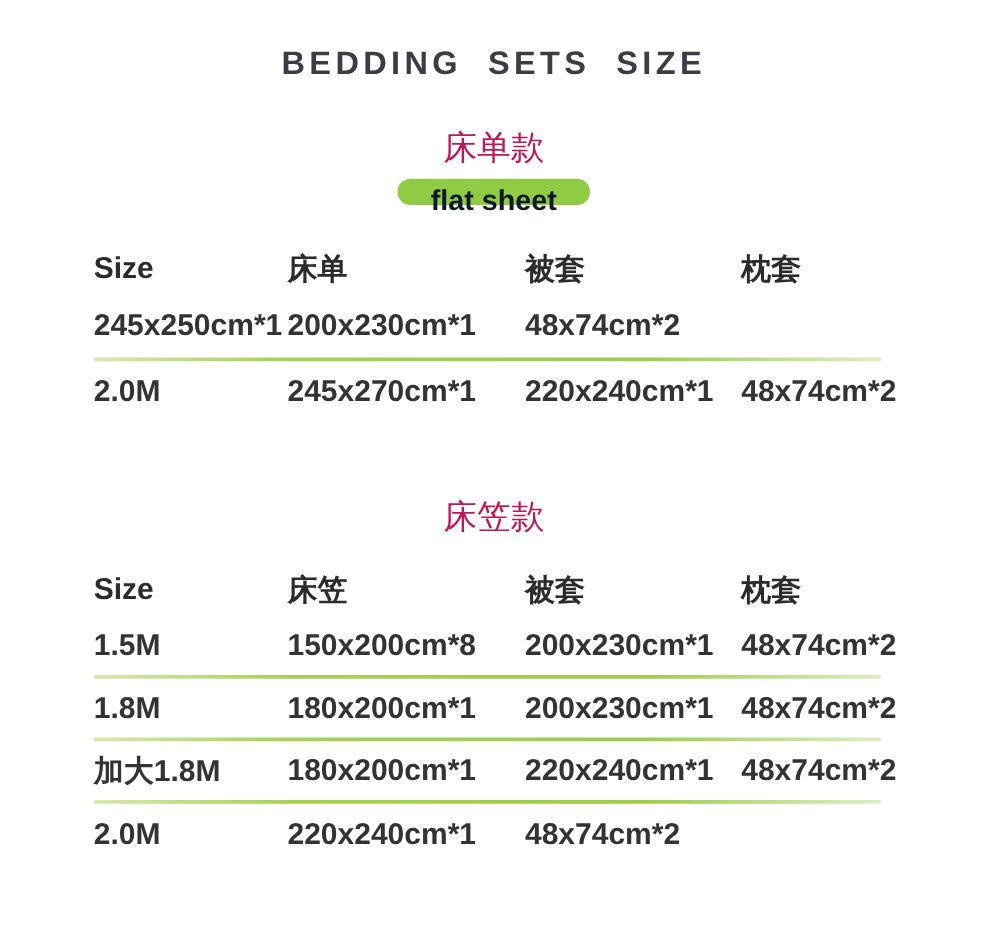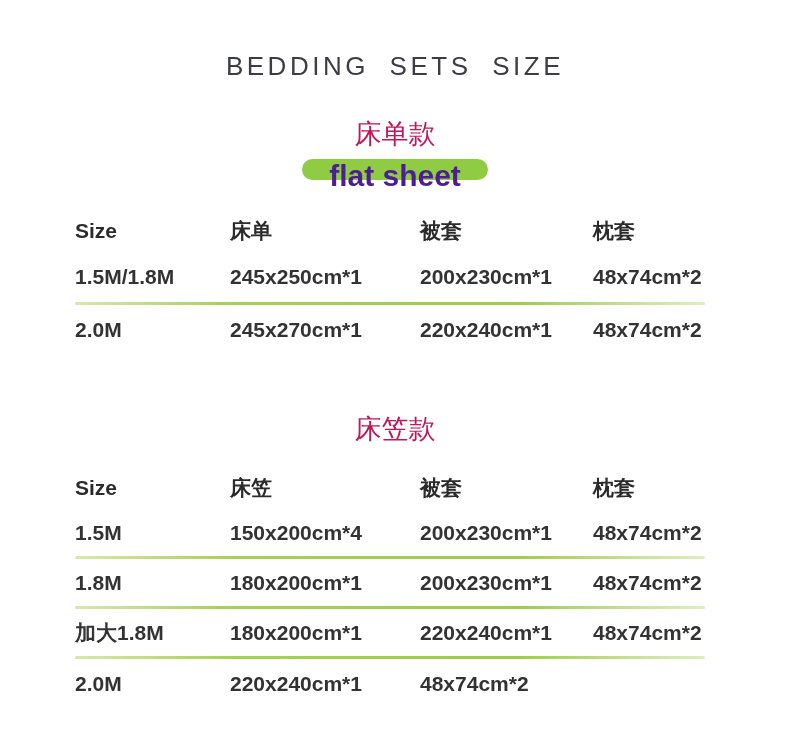--- a/index.html
+++ b/index.html
@@ -8,25 +8,25 @@
     background: #ffffff;
   }
   body {
     width: 790px;
     height: 746px;
     overflow: hidden;
     font-family: "Liberation Sans", "DejaVu Sans", sans-serif;
   }
   .page-title {
     margin: 0;
-    padding-top: 52px;
+    padding-top: 36px;
     text-align: center;
     font-size: 26px;
     line-height: 28px;
-    font-weight: 400;
+    font-weight: 700;
     letter-spacing: 3.5px;
     word-spacing: 10px;
     color: #3c3c46;
   }
   .cn-heading {
     margin: 0;
     text-align: center;
     font-size: 27px;
     line-height: 30px;
     font-weight: 400;
@@ -40,35 +40,35 @@
     height: 34px;
   }
   .sec2 .badge-row { margin-top: 9px; }
   .badge {
     display: inline-block;
     height: 21px;
     line-height: 34px;
     padding: 0 27px;
     border-radius: 17px;
     background: #8fcc43;
-    color: #4c1d95;
-    font-size: 30px;
+    color: #0f172a;
+    font-size: 23px;
     font-weight: 700;
   }
   .size-table {
     margin: 17px 0 0 75px;
     width: 655px;
   }
   .sec2 .size-table { margin-top: 23px; }
   .trow {
     display: grid;
     grid-template-columns: 155px 190px 173px 137px;
     align-items: center;
     height: 50px;
-    font-size: 21px;
+    font-size: 24px;
     font-weight: 700;
     color: #333333;
     white-space: nowrap;
   }
   .trow.thead { height: 42px; color: #2b2b2b; }
   .t2 .trow { height: 47px; }
   .t2 .trow.thead { height: 42px; }
   .t2 .trow:last-child { height: 50px; }
   .divider {
     height: 3px;
@@ -91,21 +91,20 @@
       <span class="badge">flat sheet</span>
     </div>
     <div class="size-table t1">
       <div class="trow thead">
         <div class="cell">Size</div>
         <div class="cell">床单</div>
         <div class="cell">被套</div>
         <div class="cell">枕套</div>
       </div>
       <div class="trow">
-        <div class="cell">1.5M/1.8M</div>
         <div class="cell">245x250cm*1</div>
         <div class="cell">200x230cm*1</div>
         <div class="cell">48x74cm*2</div>
       </div>
       <div class="divider"></div>
       <div class="trow">
         <div class="cell">2.0M</div>
         <div class="cell">245x270cm*1</div>
         <div class="cell">220x240cm*1</div>
         <div class="cell">48x74cm*2</div>
@@ -117,21 +116,21 @@
     <h2 class="cn-heading">床笠款</h2>
     <div class="size-table t2">
       <div class="trow thead">
         <div class="cell">Size</div>
         <div class="cell">床笠</div>
         <div class="cell">被套</div>
         <div class="cell">枕套</div>
       </div>
       <div class="trow">
         <div class="cell">1.5M</div>
-        <div class="cell">150x200cm*4</div>
+        <div class="cell">150x200cm*8</div>
         <div class="cell">200x230cm*1</div>
         <div class="cell">48x74cm*2</div>
       </div>
       <div class="divider"></div>
       <div class="trow">
         <div class="cell">1.8M</div>
         <div class="cell">180x200cm*1</div>
         <div class="cell">200x230cm*1</div>
         <div class="cell">48x74cm*2</div>
       </div>

